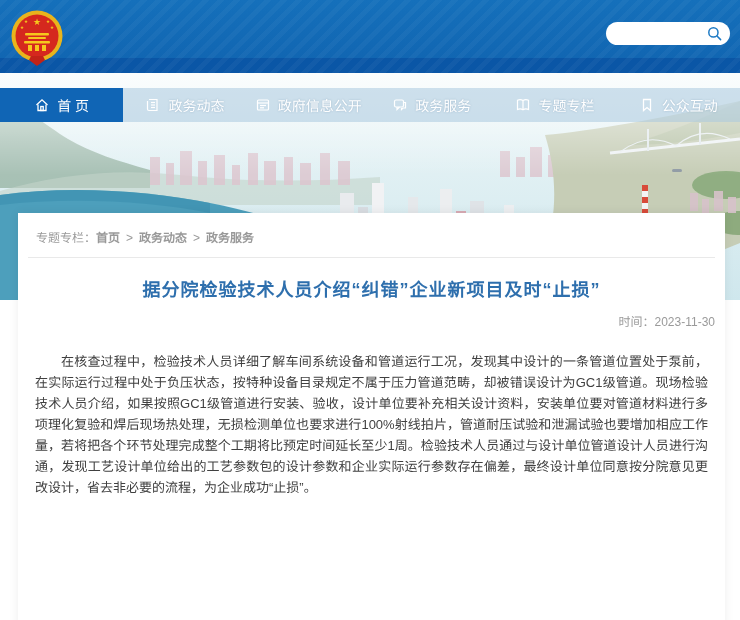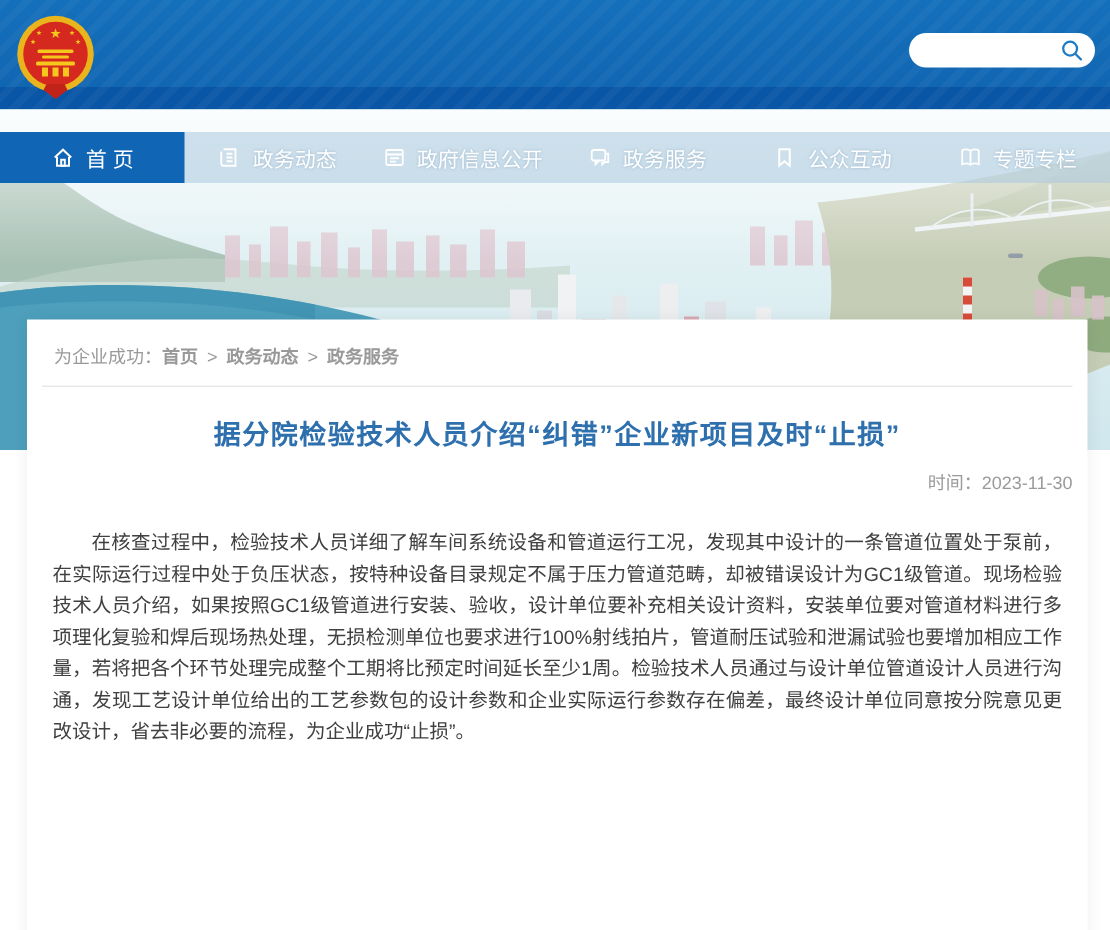--- a/index.html
+++ b/index.html
@@ -236,41 +236,41 @@
         <svg width="16" height="16" viewBox="0 0 16 16" fill="none" stroke="#fff" stroke-width="1.2">
           <rect x="2.5" y="3" width="9" height="7" rx="1.5"></rect>
           <path d="M5 10 L5 12.5 L7.5 10"></path>
           <path d="M12 5.5 H13.5 V11 H11 L9.5 12.5 V11"></path>
         </svg>
       </span>
       <span>政务服务</span>
     </a>
     <a class="nav-item">
       <span class="nav-ico">
+        <svg width="16" height="16" viewBox="0 0 16 16" fill="none" stroke="#fff" stroke-width="1.2">
+          <path d="M8 3.5 C6.5 2.5 4 2.5 2.5 3.2 V12.5 C4 11.8 6.5 11.8 8 12.8 C9.5 11.8 12 11.8 13.5 12.5 V3.2 C12 2.5 9.5 2.5 8 3.5 Z"></path>
+          <line x1="8" y1="3.5" x2="8" y2="12.8"></line>
+        </svg>
+      </span>
+      <span>专题专栏</span>
+    </a>
+    <a class="nav-item">
+      <span class="nav-ico">
         <svg width="16" height="16" viewBox="0 0 16 16" fill="none" stroke="#fff" stroke-width="1.3">
           <path d="M4.5 2.5 H11.5 V13.5 L8 10.5 L4.5 13.5 Z"></path>
         </svg>
       </span>
       <span>公众互动</span>
     </a>
-    <a class="nav-item">
-      <span class="nav-ico">
-        <svg width="16" height="16" viewBox="0 0 16 16" fill="none" stroke="#fff" stroke-width="1.2">
-          <path d="M8 3.5 C6.5 2.5 4 2.5 2.5 3.2 V12.5 C4 11.8 6.5 11.8 8 12.8 C9.5 11.8 12 11.8 13.5 12.5 V3.2 C12 2.5 9.5 2.5 8 3.5 Z"></path>
-          <line x1="8" y1="3.5" x2="8" y2="12.8"></line>
-        </svg>
-      </span>
-      <span>专题专栏</span>
-    </a>
   </nav>
 </div>
 
 <main class="content-card">
   <div class="breadcrumb">
-    <span>为企业成功：</span><a>首页</a><span class="sep">&gt;</span><a>政务动态</a><span class="sep">&gt;</span><a>政务服务</a>
+    <span>专题专栏：</span><a>首页</a><span class="sep">&gt;</span><a>政务动态</a><span class="sep">&gt;</span><a>政务服务</a>
   </div>
   <hr class="crumb-divider">
 
   <h1 class="article-title">据分院检验技术人员介绍“纠错”企业新项目及时“止损”</h1>
   <div class="article-date">时间：2023-11-30</div>
 
   <article class="article-body">
     <p>在核查过程中，检验技术人员详细了解车间系统设备和管道运行工况，发现其中设计的一条管道位置处于泵前，在实际运行过程中处于负压状态，按特种设备目录规定不属于压力管道范畴，却被错误设计为GC1级管道。现场检验技术人员介绍，如果按照GC1级管道进行安装、验收，设计单位要补充相关设计资料，安装单位要对管道材料进行多项理化复验和焊后现场热处理，无损检测单位也要求进行100%射线拍片，管道耐压试验和泄漏试验也要增加相应工作量，若将把各个环节处理完成整个工期将比预定时间延长至少1周。检验技术人员通过与设计单位管道设计人员进行沟通，发现工艺设计单位给出的工艺参数包的设计参数和企业实际运行参数存在偏差，最终设计单位同意按分院意见更改设计，省去非必要的流程，为企业成功“止损”。</p>
 
   </article>

